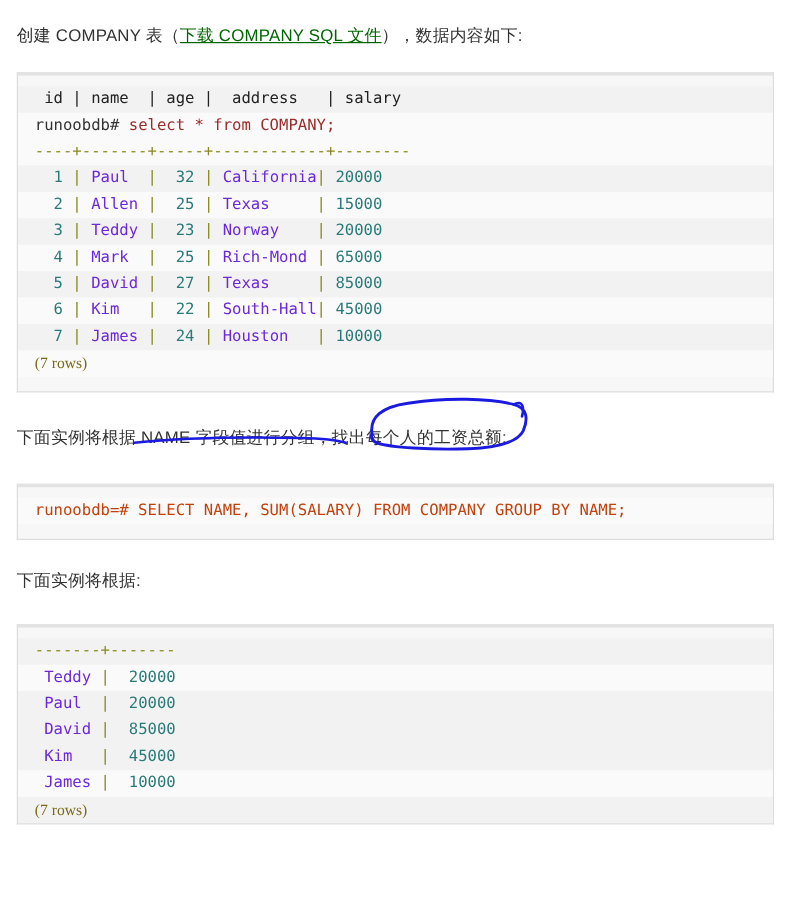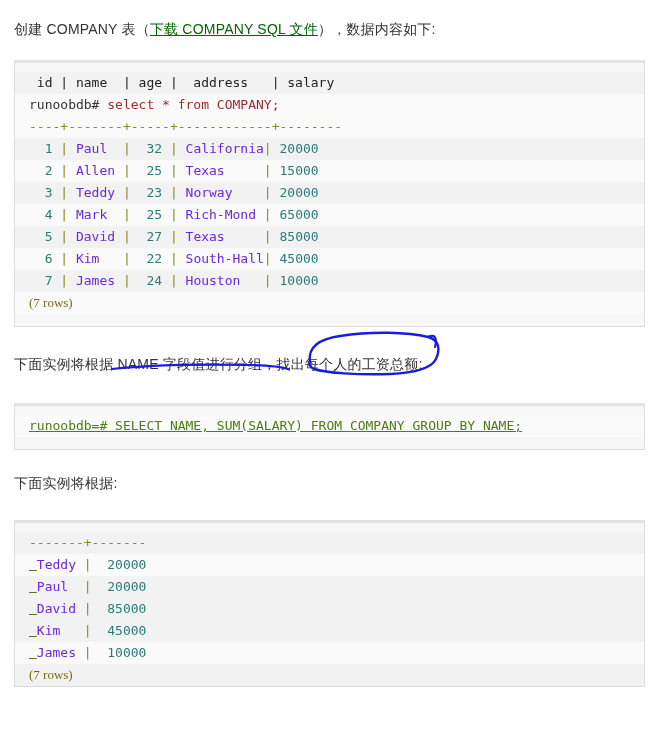--- a/index.html
+++ b/index.html
@@ -58,21 +58,21 @@
 
   
   .t-prompt { color: #333333; }
   .t-kw     { color: #9b2c2c; }
   .t-head   { color: #222222; }
   .t-pipe   { color: #8a8a22; }
   .t-num    { color: #2a7a7a; }
   .t-str    { color: #6d28d9; }
   .t-rule   { color: #8a8a22; }
   .t-rows   { color: #7a6a1a; font-family: Liberation Serif, serif; }
-  .t-plain  { color: #4d7c0f; text-decoration: underline; }
+  .t-plain  { color: #c2410c; }
 
   
   .sp-18 { height: 18px; }
   .sp-20 { height: 20px; }
   .sp-22 { height: 22px; }
   .sp-26 { height: 26px; }
   .sp-28 { height: 28px; }
 
   
   .annot-layer {

